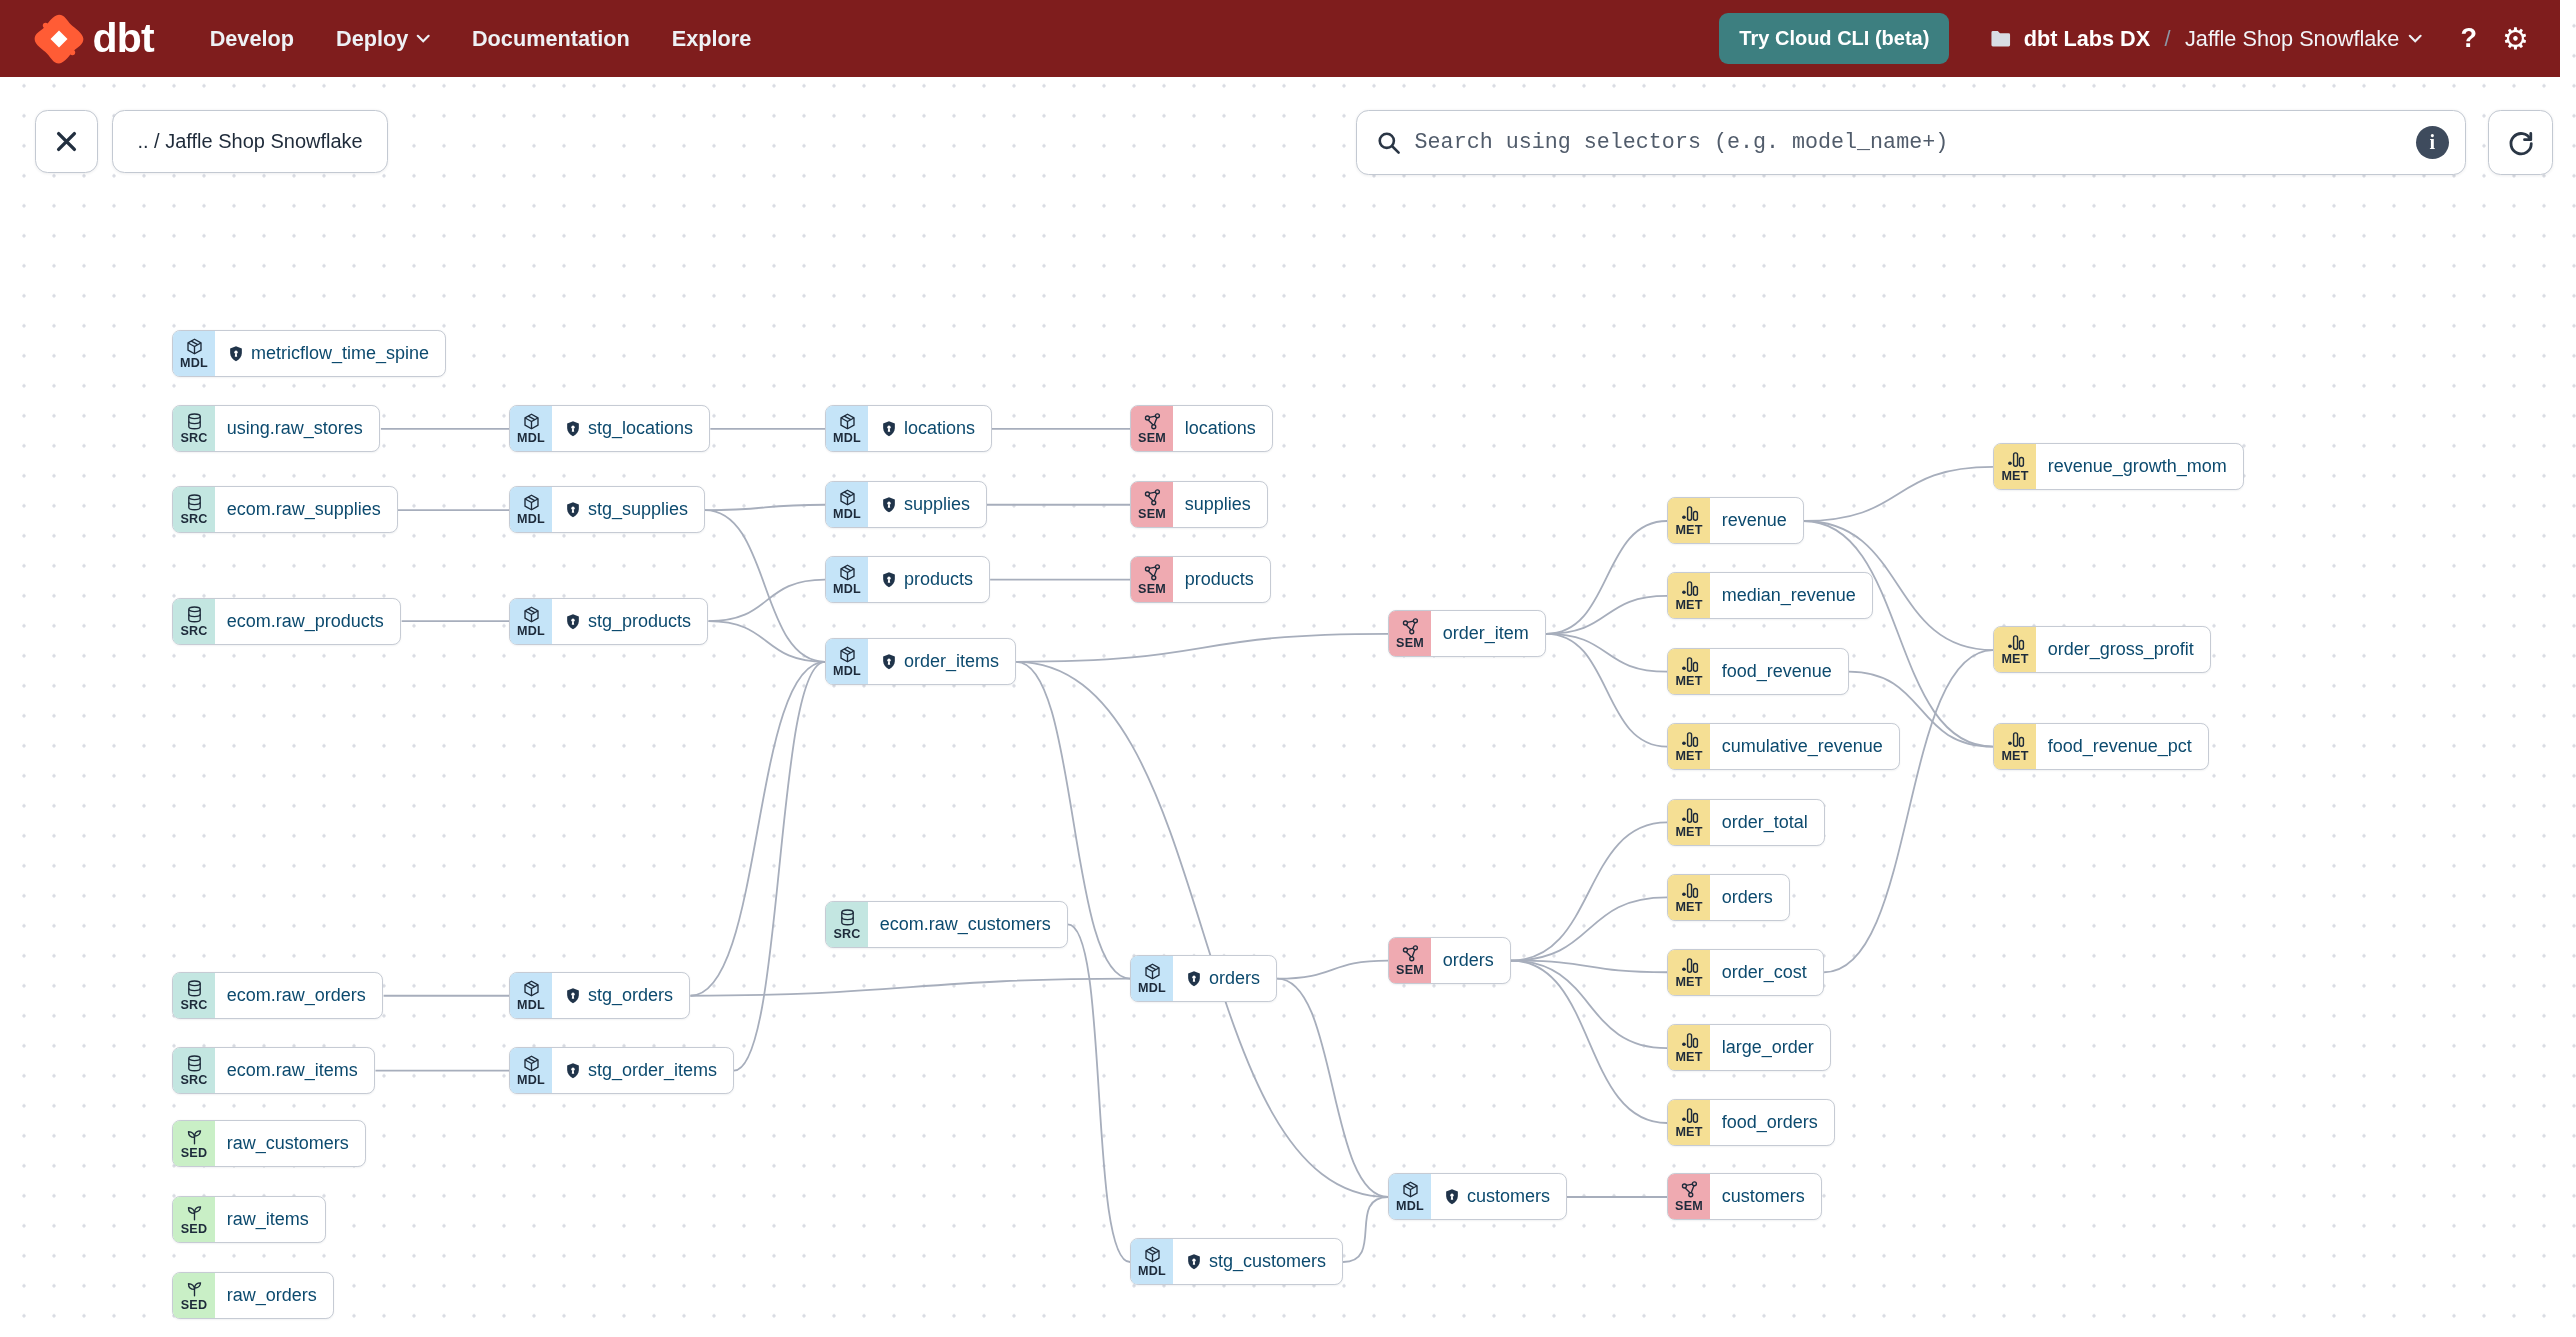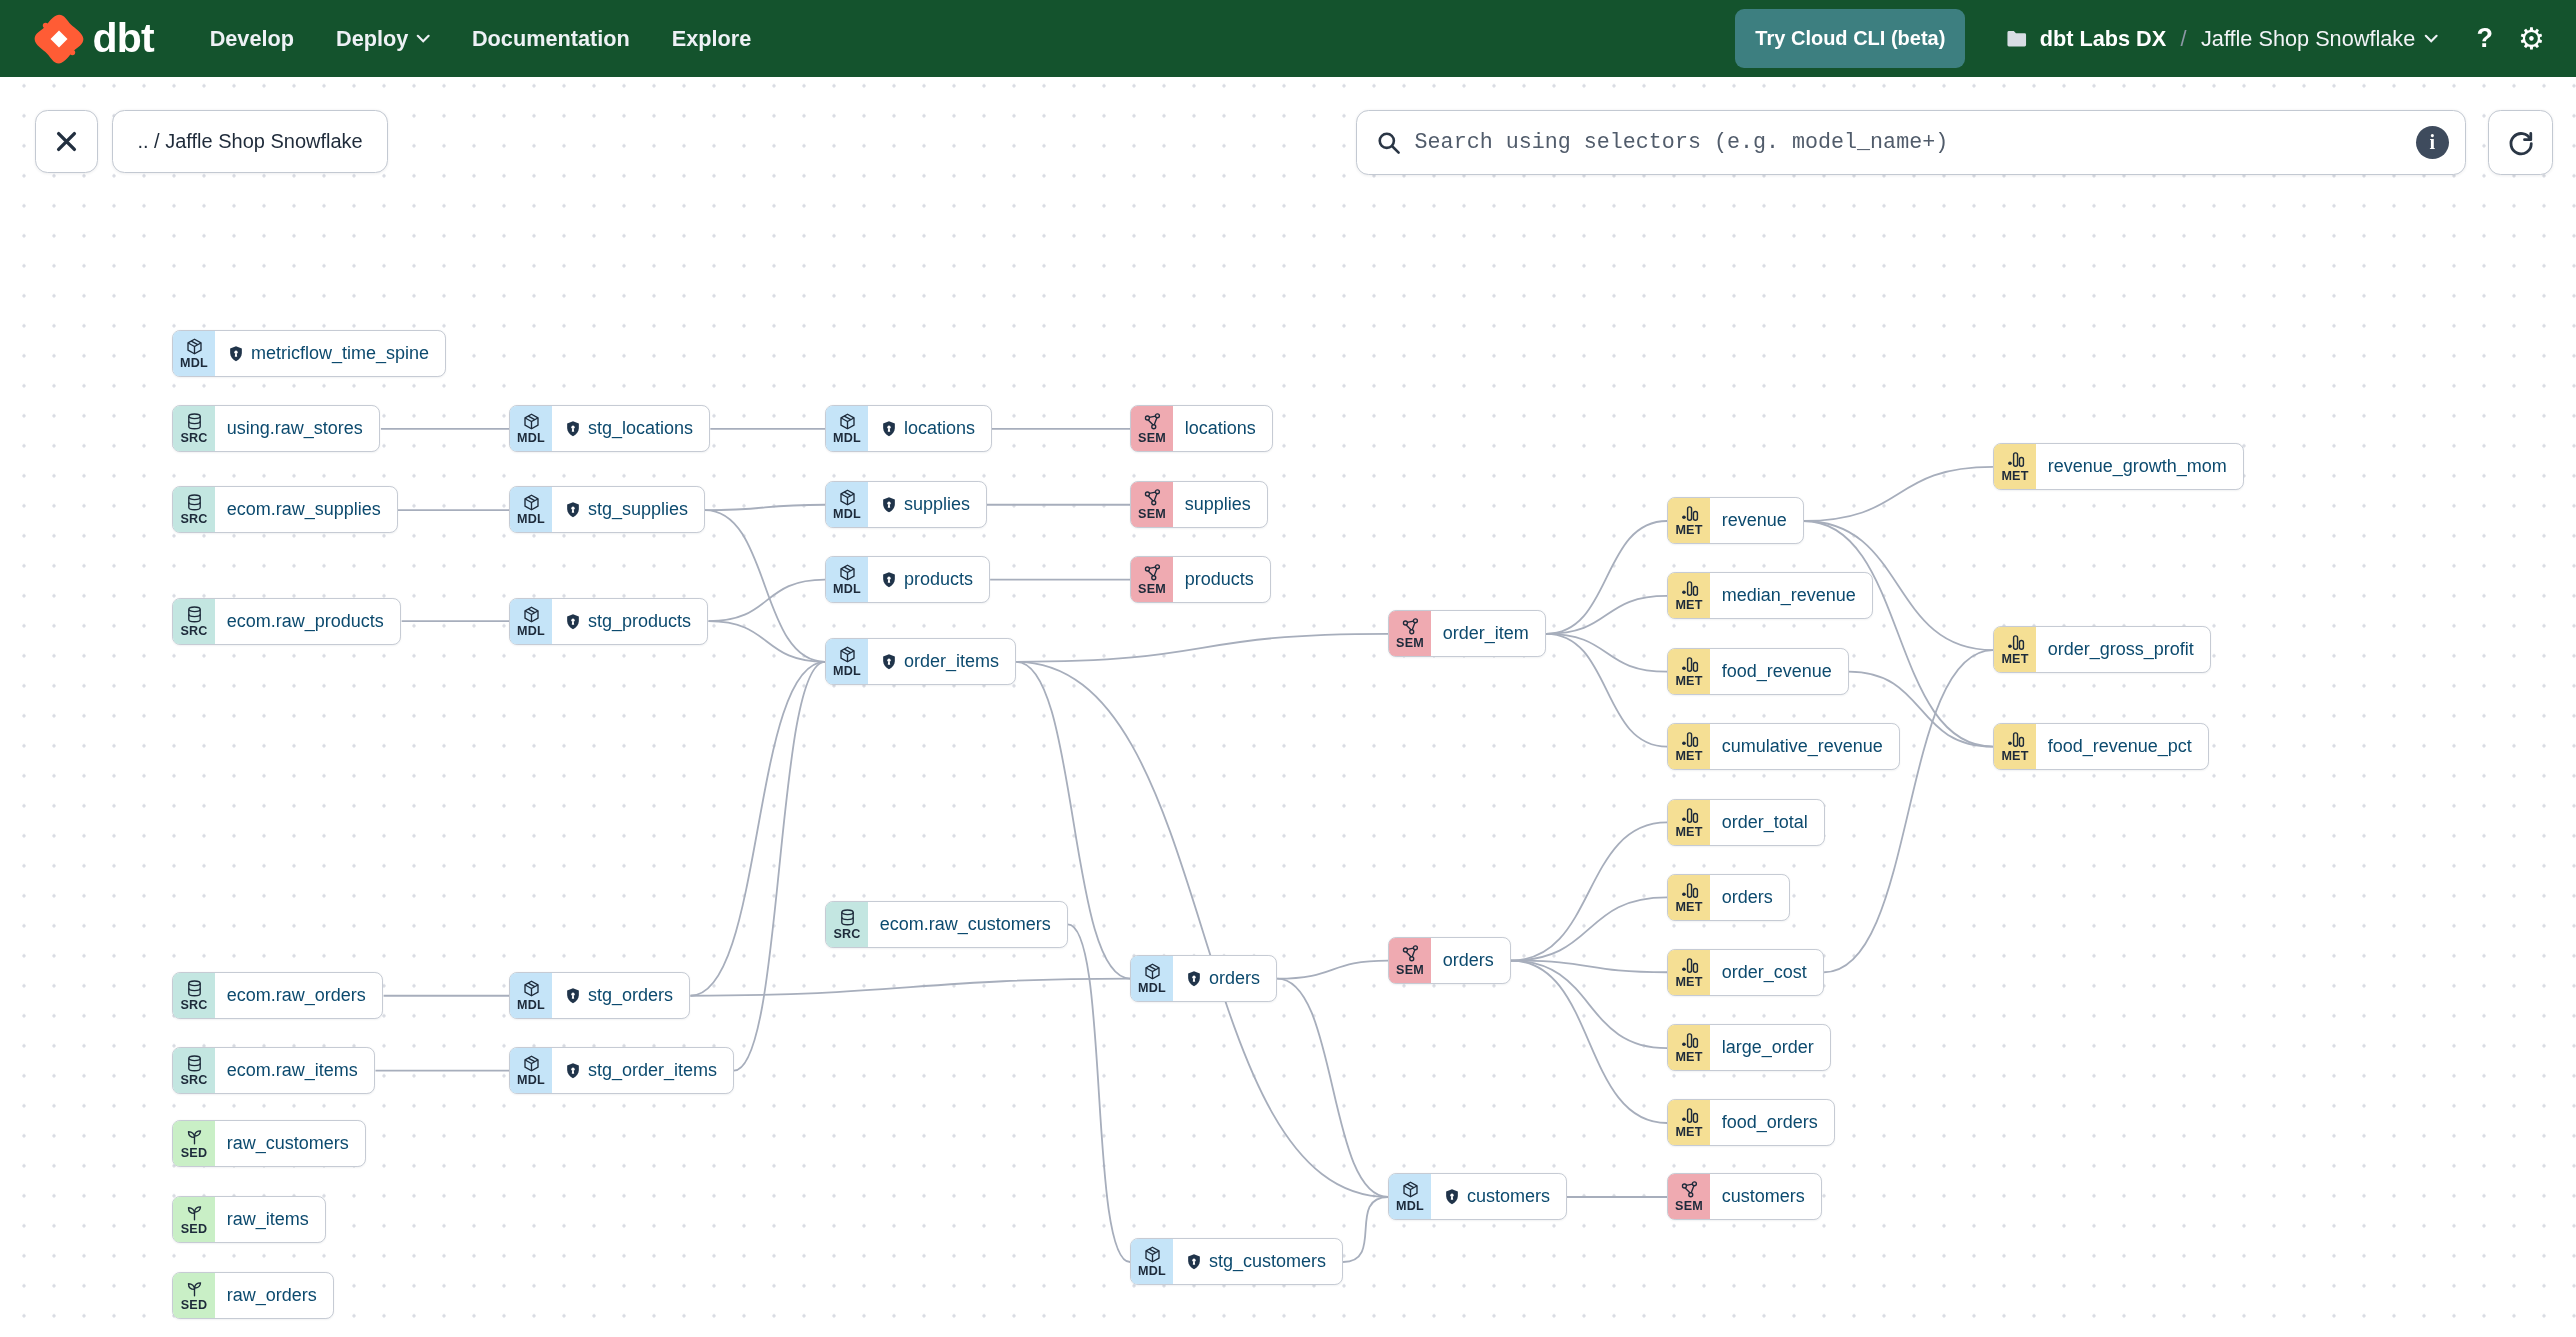--- a/index.html
+++ b/index.html
@@ -33,32 +33,32 @@
   .bicon { display: block; height: 19px; }
   .bicon svg { width: 19px; height: 19px; display: block; }
   .blabel { font-size: 12.6px; font-weight: 700; letter-spacing: 0.2px; line-height: 1.1; }
   .nbody { display: flex; align-items: center; gap: 6.3px; padding: 0 16.2px 0 11.7px; white-space: nowrap; }
   .shield { width: 18px; height: 18px; flex: none; }
   .shield svg { width: 18px; height: 18px; display: block; }
   .nname { font-size: 18px; color: #0c4a6e; }
 
   
   header {
-    position: absolute; top: 0; left: 0; right: 0; height: 77px; z-index: 10;
-    background: #14532d; display: flex; align-items: center; color: #f2f4f7;
+    position: absolute; top: 0; left: 0; right: 16px; height: 77px; z-index: 10;
+    background: #7f1d1d; display: flex; align-items: center; color: #f2f4f7;
   }
   .logo-mark { width: 52px; height: 52px; margin-left: 32.5px; flex: none; }
   .logo-word { font-size: 41px; font-weight: 700; letter-spacing: -0.9px; margin-left: 8.1px; color: #fff; }
   nav.main-nav { display: flex; align-items: center; gap: 42px; margin-left: 56px; }
   .nav-item { font-size: 21.7px; font-weight: 700; color: #eef1f5; cursor: pointer; display: flex; align-items: center; gap: 7.2px; }
   .chev { width: 14.4px; height: 9px; display: inline-block; }
   .nav-right { margin-left: auto; display: flex; align-items: center; }
   .cta-btn {
     background: #3d7f80; color: #fff; font-size: 20px; font-weight: 700;
-    border: none; border-radius: 9px; height: 59px; padding: 14px 20px;
+    border: none; border-radius: 9px; height: 51px; padding: 14px 20px;
     font-family: "Liberation Sans", sans-serif; cursor: pointer;
   }
   .project-crumb { display: flex; align-items: center; gap: 10.8px; margin-left: 40px; font-size: 21.7px; justify-content: center; }
   .folder-icon { width: 23.5px; height: 23.5px; }
   .org-name { font-weight: 700; color: #fff; }
   .path-sep { color: #8d97a6; padding: 0 3.6px; }
   .project-name { font-weight: 400; color: #f2f4f7; display: flex; align-items: center; gap: 9px; cursor: pointer; }
   .icon-btns { display: flex; align-items: center; gap: 25px; margin-left: 38px; margin-right: 31px; }
   .help-glyph { font-size: 27px; font-weight: 700; color: #fff; cursor: pointer; }
   .gear-glyph { font-family: "DejaVu Sans", sans-serif; font-size: 30px; color: #fff; cursor: pointer; line-height: 1; }

